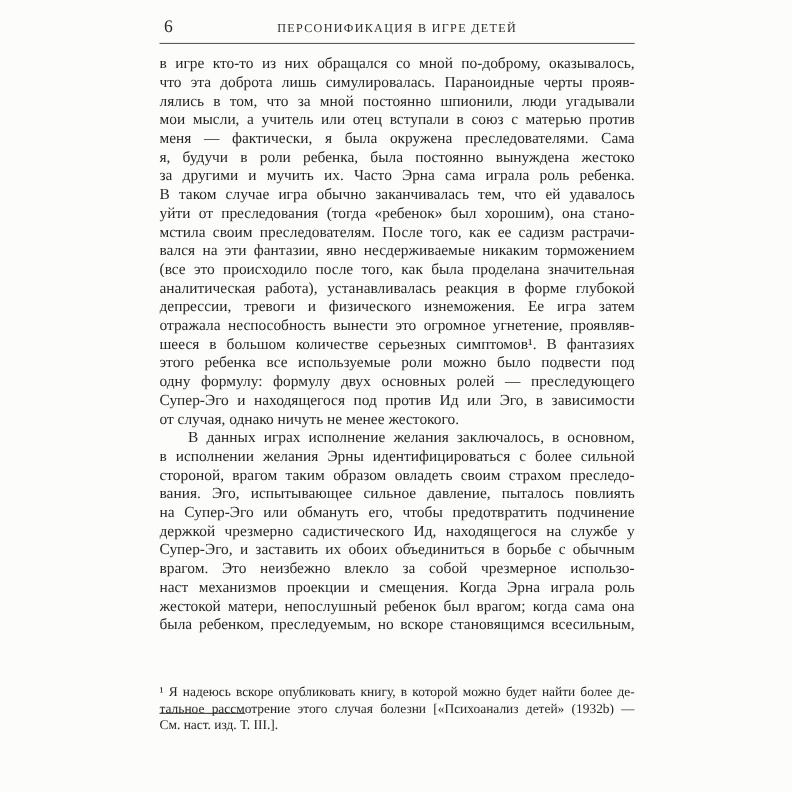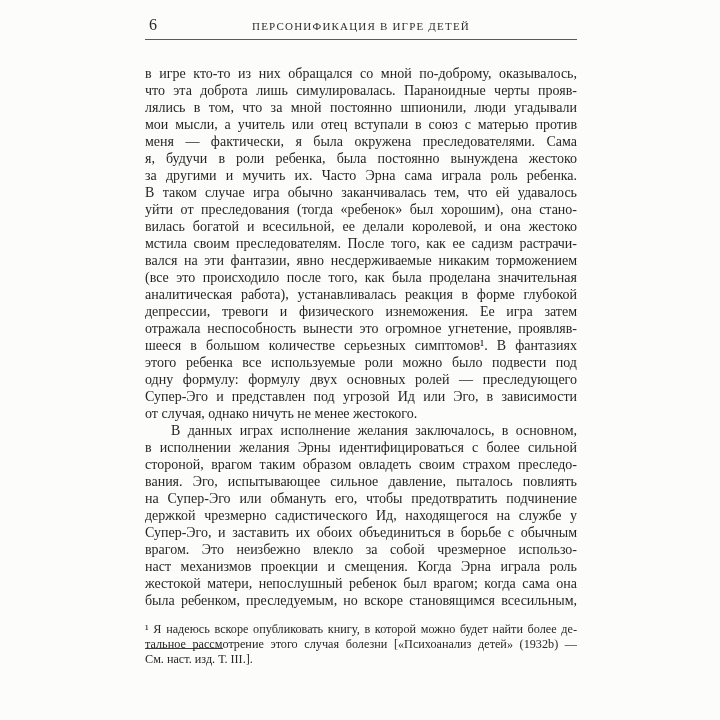--- a/index.html
+++ b/index.html
@@ -34,21 +34,21 @@
     color: #2a2a2a;
   }
   .running-title {
     text-align: center;
     font-size: 11px;
     letter-spacing: 1.2px;
     line-height: 25px;
     color: #2e2e2e;
   }
   .page-body {
-    top: 65px;
+    top: 50px;
     font-size: 14px;
   }
   .line {
     height: 17px;
     line-height: 17px;
     overflow: hidden;
     text-align: justify;
     text-align-last: justify;
     white-space: nowrap;
   }
@@ -87,31 +87,30 @@
     <div>
       <div class="line">в игре кто-то из них обращался со мной по-доброму, оказывалось,</div>
       <div class="line">что эта доброта лишь симулировалась. Параноидные черты прояв-</div>
       <div class="line">лялись в том, что за мной постоянно шпионили, люди угадывали</div>
       <div class="line">мои мысли, а учитель или отец вступали в союз с матерью против</div>
       <div class="line">меня — фактически, я была окружена преследователями. Сама</div>
       <div class="line">я, будучи в роли ребенка, была постоянно вынуждена жестоко</div>
       <div class="line">за другими и мучить их. Часто Эрна сама играла роль ребенка.</div>
       <div class="line">В таком случае игра обычно заканчивалась тем, что ей удавалось</div>
       <div class="line">уйти от преследования (тогда «ребенок» был хорошим), она стано-</div>
-      <div class="line">вилась богатой и всесильной, ее делали королевой, и она жестоко</div>
       <div class="line">мстила своим преследователям. После того, как ее садизм растрачи-</div>
       <div class="line">вался на эти фантазии, явно несдерживаемые никаким торможением</div>
       <div class="line">(все это происходило после того, как была проделана значительная</div>
       <div class="line">аналитическая работа), устанавливалась реакция в форме глубокой</div>
       <div class="line">депрессии, тревоги и физического изнеможения. Ее игра затем</div>
       <div class="line">отражала неспособность вынести это огромное угнетение, проявляв-</div>
       <div class="line">шееся в большом количестве серьезных симптомов¹. В фантазиях</div>
       <div class="line">этого ребенка все используемые роли можно было подвести под</div>
       <div class="line">одну формулу: формулу двух основных ролей — преследующего</div>
-      <div class="line">Супер-Эго и представлен под угрозой Ид или Эго, в зависимости</div>
+      <div class="line">Супер-Эго и находящегося под против Ид или Эго, в зависимости</div>
       <div class="line flush-left">от случая, однако ничуть не менее жестокого.</div>
     </div>
     <div>
       <div class="line indent">В данных играх исполнение желания заключалось, в основном,</div>
       <div class="line">в исполнении желания Эрны идентифицироваться с более сильной</div>
       <div class="line">стороной, врагом таким образом овладеть своим страхом преследо-</div>
       <div class="line">вания. Эго, испытывающее сильное давление, пыталось повлиять</div>
       <div class="line">на Супер-Эго или обмануть его, чтобы предотвратить подчинение</div>
       <div class="line">держкой чрезмерно садистического Ид, находящегося на службе у</div>
       <div class="line">Супер-Эго, и заставить их обоих объединиться в борьбе с обычным</div>

